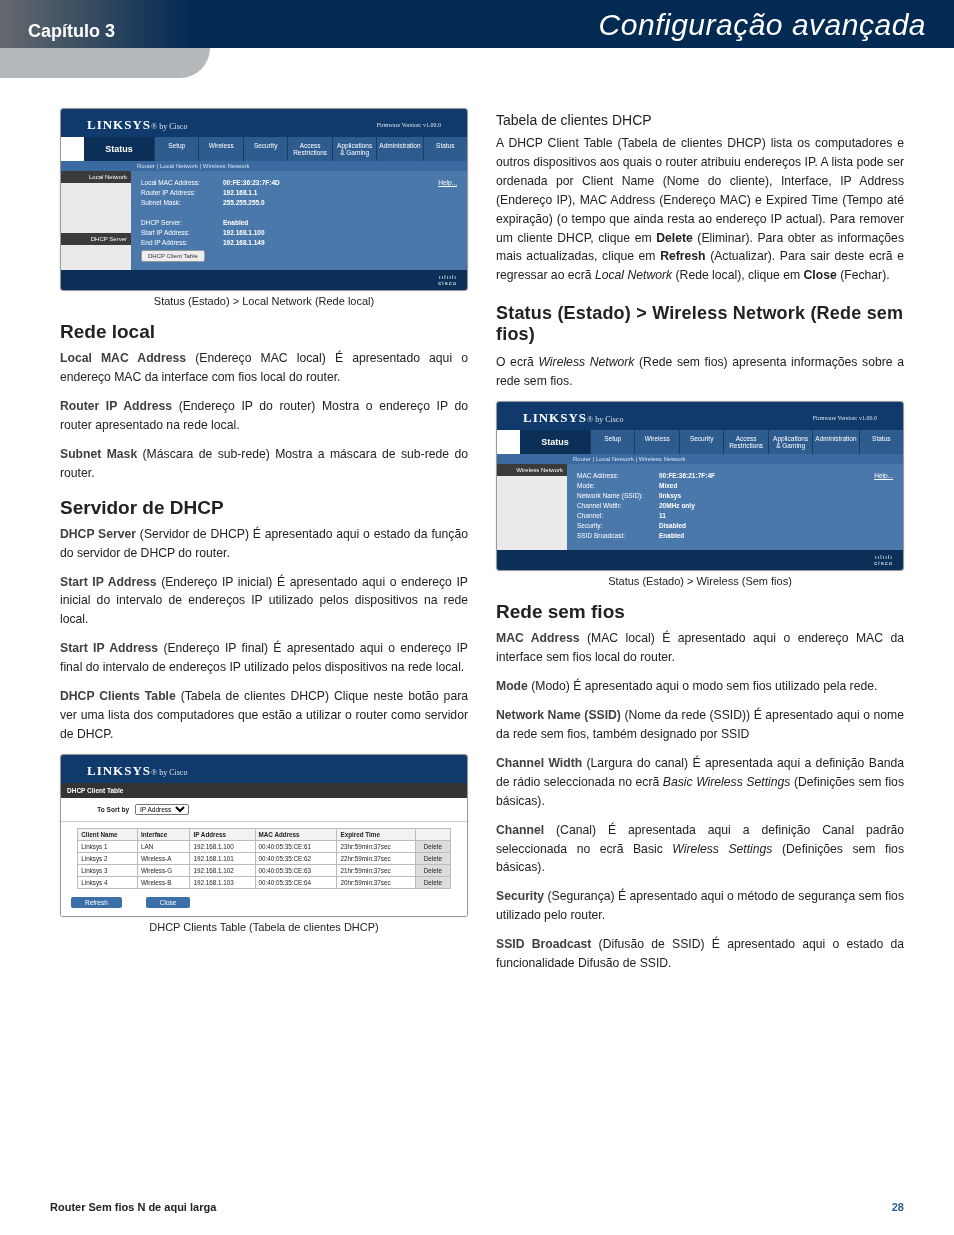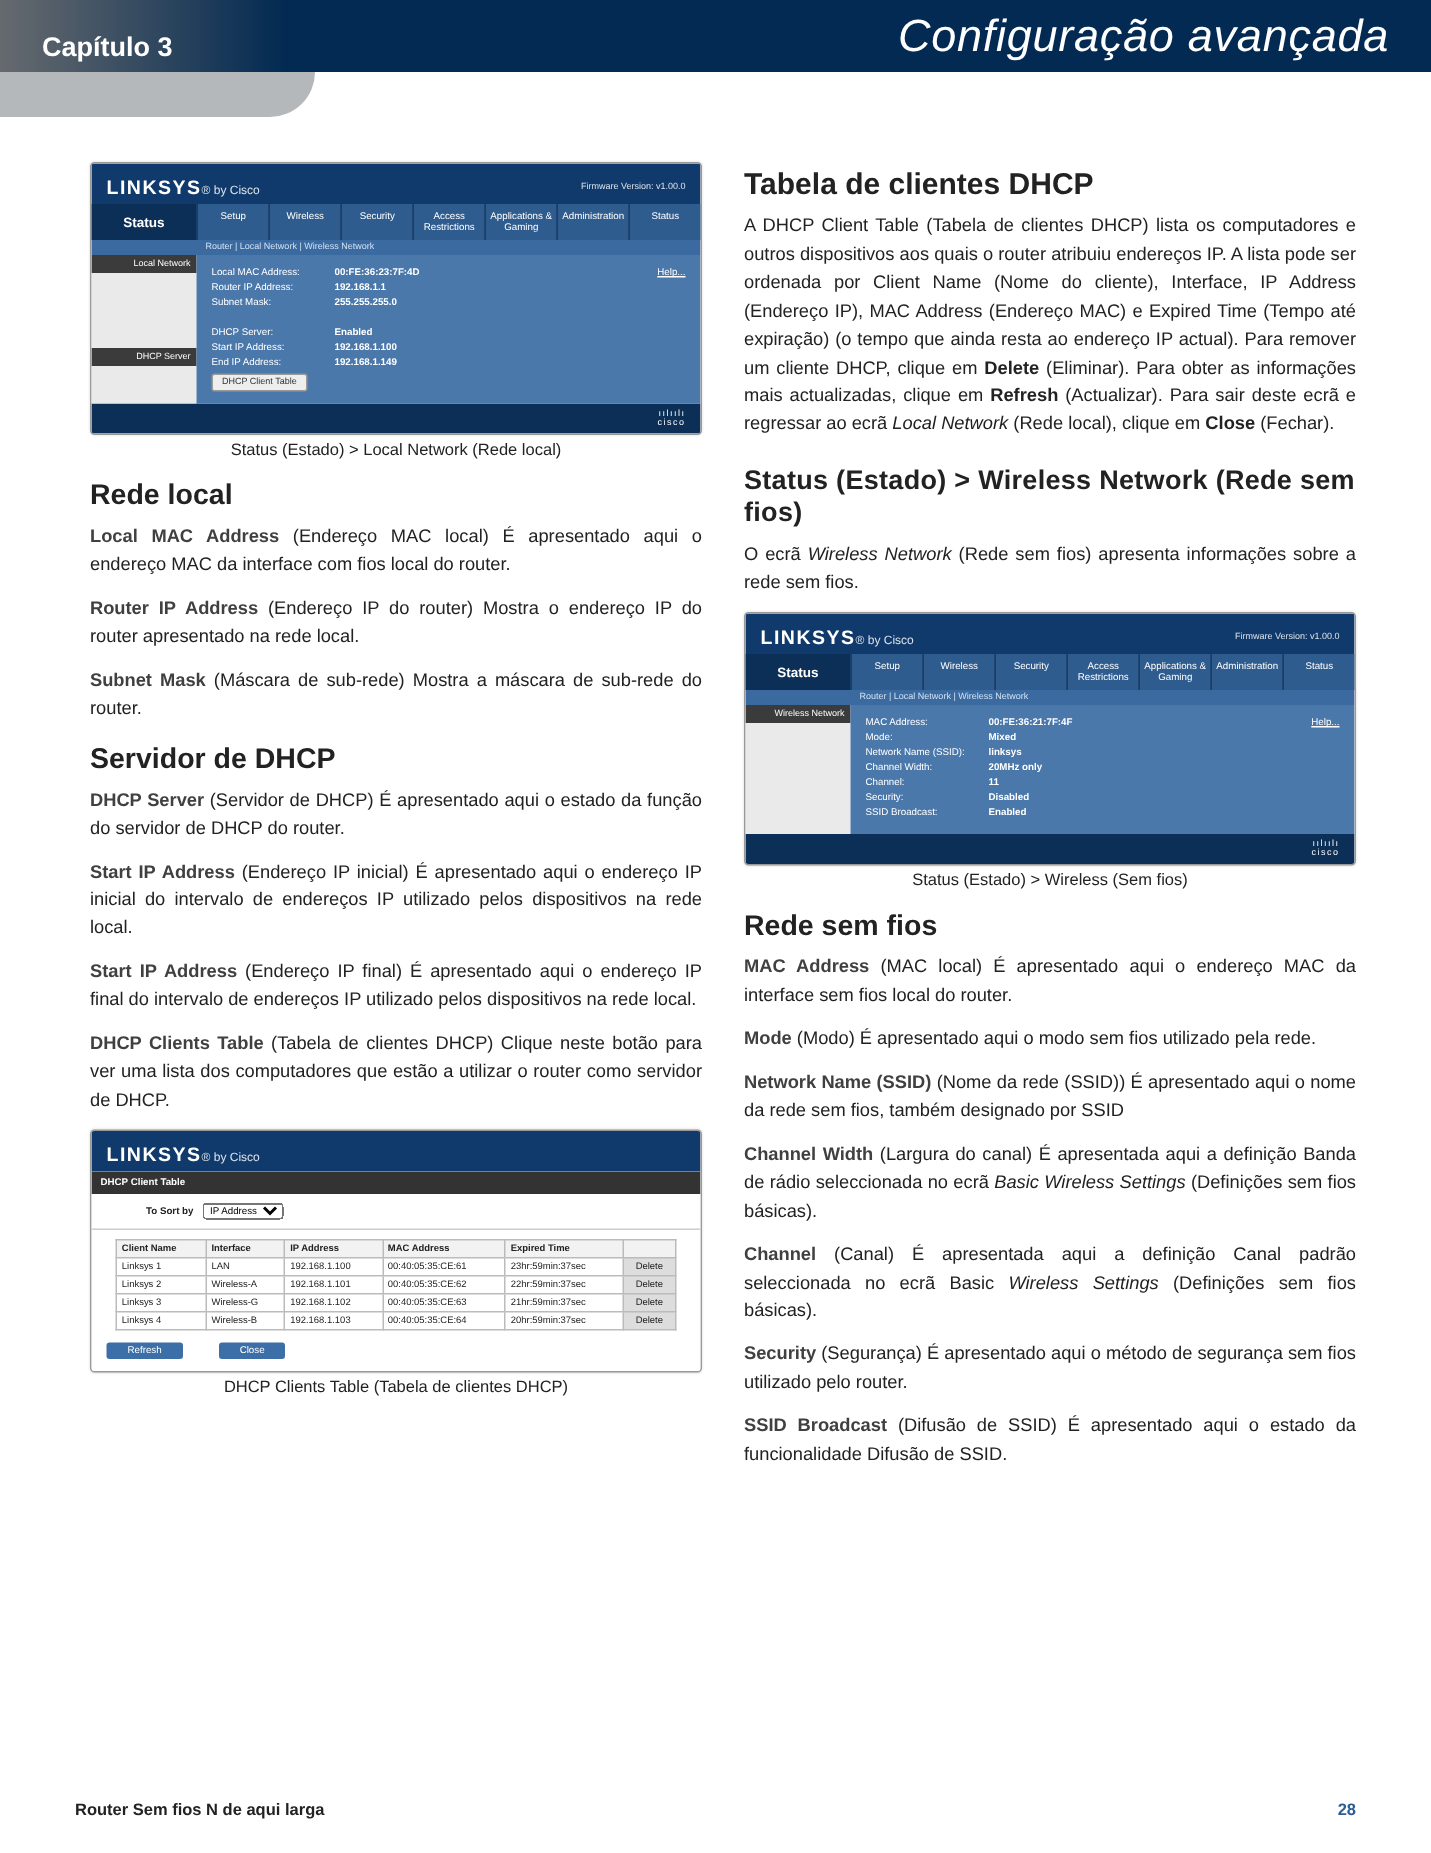--- a/index.html
+++ b/index.html
@@ -10,34 +10,34 @@
   .header-bar { width: 100%; height: 48px; background: linear-gradient(to right, #666a6e 0%, #022a52 20%, #022a52 100%); display:flex; align-items:flex-end; padding: 0 28px 6px 28px; color:#fff; }
   .chapter-tab { font-weight:600; font-size:18px; color:#fff; }
   .header-title { margin-left:auto; font-size:30px; font-weight:500; font-style:italic; letter-spacing:.5px; }
   .corner { width:210px; height:30px; background:#b5b8bb; border-bottom-right-radius:30px; }
 
   .content { display:flex; gap:28px; padding: 30px 50px 10px 60px; }
   .col { flex:1; min-width:0; }
 
   h1.sec { font-size:18px; font-weight:600; font-family: "Arial Narrow", Arial, sans-serif; margin: 18px 0 8px; letter-spacing:.2px; }
   h2.sub { font-size:19px; font-weight:600; font-family: "Arial Narrow", Arial, sans-serif; margin: 14px 0 6px; }
-  h3.mini { font-size:20px; font-weight:700; margin: 4px 0 6px; }
+  h3.mini { font-size:14px; font-weight:400; margin: 4px 0 6px; }
   p.body { font-size:12.2px; line-height:1.55; text-align:justify; margin-bottom:10px; }
   .term { font-weight:700; color:#404040; }
   .bold { font-weight:700; }
   .ital { font-style:italic; }
   .caption { font-size:11px; text-align:center; margin-top:4px; }
 
   
   .shot { border:1px solid #999; border-radius:3px; overflow:hidden; margin-bottom:4px; font-size:7px; color:#222; background:#fff; box-shadow:0 0 2px rgba(0,0,0,.15);}
-  .shot .brand { background:#103a6c; color:#fff; padding:8px 10px 4px; display:flex; justify-content:space-between; align-items:center; }
+  .shot .brand { background:#103a6c; color:#fff; padding:8px 26px 4px; display:flex; justify-content:space-between; align-items:center;font-family:Liberation Serif, serif; }
   .shot .brand .logo { font-size:13px; font-weight:700; letter-spacing:1px; }
   .shot .brand .logo small{ font-weight:400; font-size:8px; letter-spacing:0; opacity:.85;}
   .shot .brand .fw { font-size:6px; opacity:.85; }
-  .shot .tabs-row { background:#0c2f57; display:flex; align-items:stretch; }
+  .shot .tabs-row { background:#0c2f57; display:flex; align-items:stretch;margin-left:23px; }
   .shot .tabs-row .status { width:70px; background:#0c2f57; color:#fff; font-weight:700; font-size:9px; display:flex; align-items:center; justify-content:center; }
   .shot .tabs-row .tabs { flex:1; display:flex; }
   .shot .tabs-row .tab { flex:1; background:#2f5c8e; color:#fff; font-size:6.5px; text-align:center; padding:5px 2px; border-left:1px solid #1b3c63; line-height:1.1; }
   .shot .subtabs { background:#3a6aa0; color:#d2e2f3; font-size:6px; padding:2px 0 2px 76px; }
   .shot .content-area { display:flex; }
   .shot .sidebar { width:70px; background:#eaeaea; }
   .shot .sidebar .side-h { background:#3b3b3b; color:#fff; font-size:6px; padding:3px 4px; text-align:right; margin-bottom:4px;}
   .shot .panel { flex:1; background:#4b78ab; color:#fff; padding:8px 10px; }
   .shot .kv { display:flex; font-size:6.5px; margin-bottom:3px; }
   .shot .kv .k { width:82px; }

